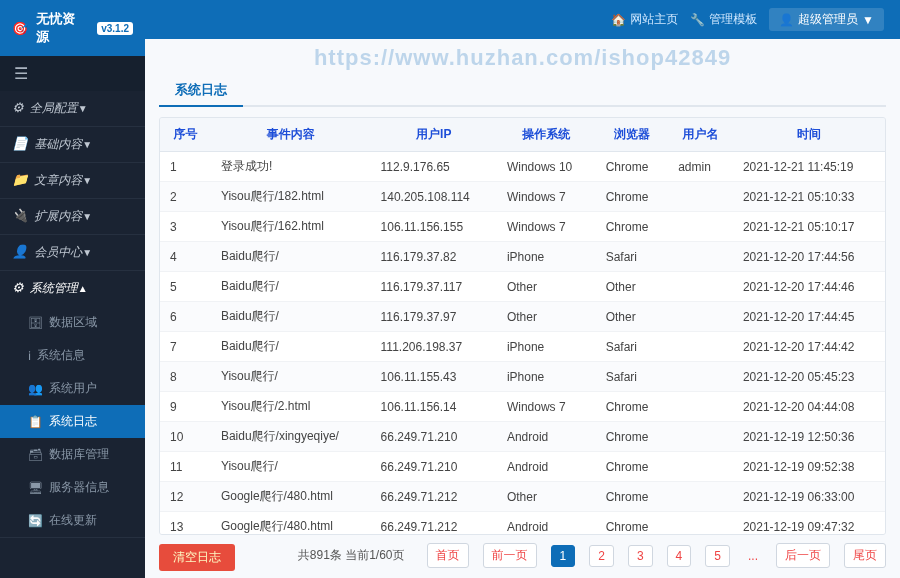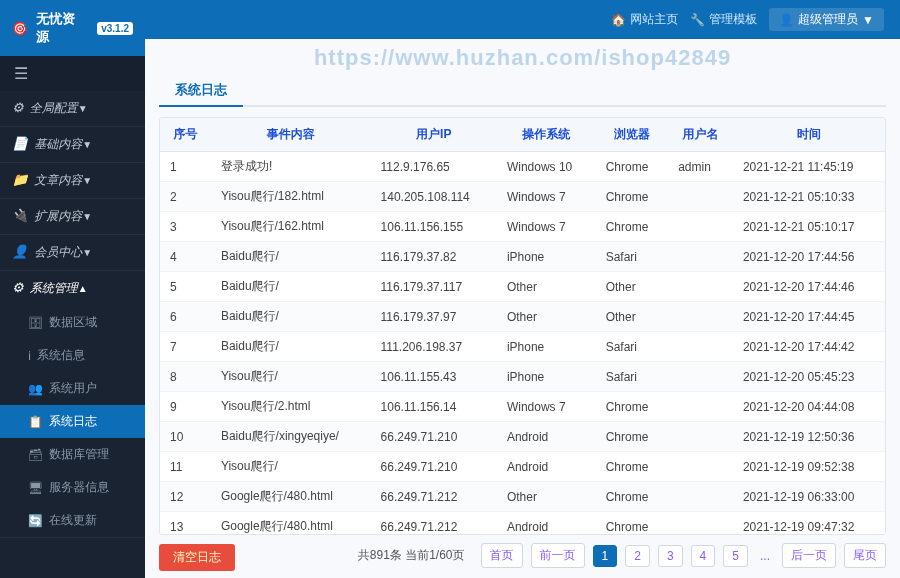--- a/index.html
+++ b/index.html
@@ -198,33 +198,33 @@
       cursor: pointer;
       font-size: 12px;
       margin-top: 8px;
     }
 
     
     .pagination-bar {
       display: flex;
       align-items: center;
       justify-content: center;
-      gap: 8px;
+      gap: 14px;
       padding: 8px 0 4px 0;
       font-size: 12px;
       color: #555;
     }
     .pagination-info { margin-right: 8px; }
     .pagination-btn {
       padding: 3px 8px;
       border: 1px solid #d0d7e0;
       background: #fff;
       border-radius: 3px;
       cursor: pointer;
-      color: #8b5cf6;
+      color: #ef4444;
       font-size: 12px;
     }
     .pagination-btn.active {
       background: #0e6db7;
       color: #fff;
       border-color: #0e6db7;
     }
     .pagination-btn.dots {
       border: none;
       background: none;

